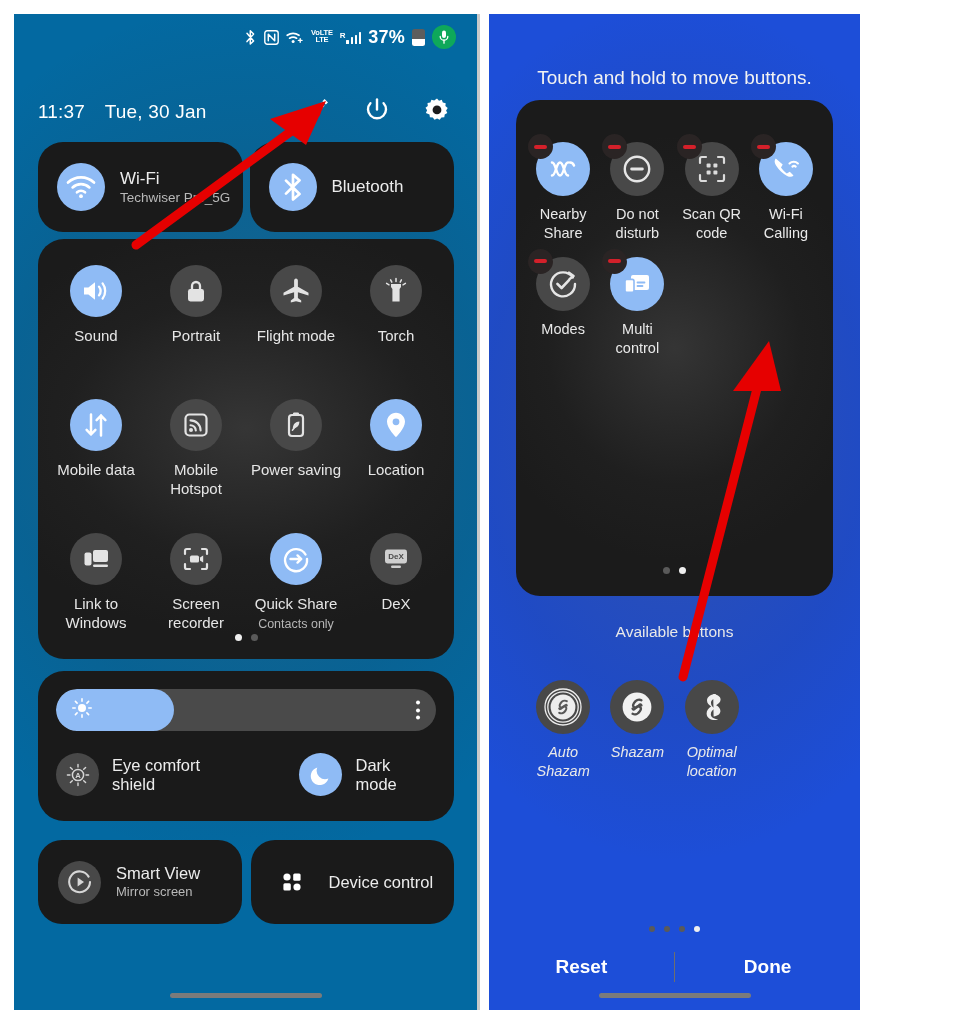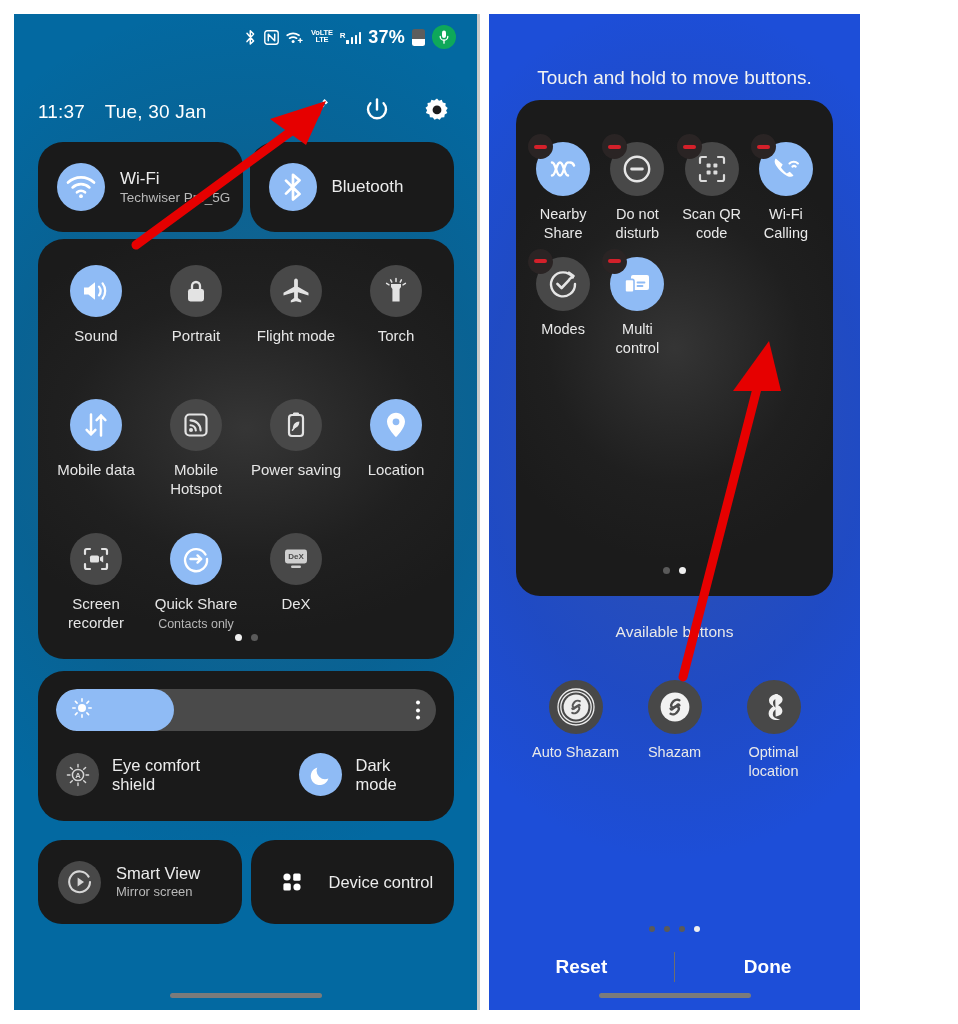--- a/index.html
+++ b/index.html
@@ -138,21 +138,21 @@
     position:absolute; left:-8px; top:-8px; width:25px; height:25px; border-radius:50%;
     background:#2a2424; display:flex; align-items:center; justify-content:center;
   }
   .badge i { display:block; width:13px; height:4px; border-radius:2px; background:#d4202a; }
   .etile .lbl { color:#e9e9e9; font-size:14.5px; text-align:center; line-height:1.3; max-width:100px; }
   .edit-dots { position:absolute; bottom:22px; left:0; right:0; }
 
   .avail-title { position:absolute; top:609px; left:0; right:0; text-align:center; color:#e8e8e8; font-size:15.5px; }
   .avail-grid {
     position:absolute; top:666px; left:37px; right:37px;
-    display:grid; grid-template-columns:repeat(3,1fr); row-gap:14px;
+    display:grid; grid-template-columns:repeat(4,1fr); row-gap:14px;font-style:italic;
   }
   .avail-grid .etile .lbl { font-size:14.5px; }
 
   .foot-dots { position:absolute; bottom:78px; left:0; right:0; }
   .foot-dots i { width:6px; height:6px; }
   .footer-btns {
     position:absolute; bottom:28px; left:0; right:0;
     display:flex; align-items:center; justify-content:center;
   }
   .footer-btns .fb { color:#fff; font-size:19px; font-weight:700; width:190px; text-align:center; cursor:pointer; }
@@ -346,20 +346,30 @@
         <div class="tile">
           <span class="circ on tc">
             <svg width="24" height="28" viewBox="0 0 24 28">
                 <path d="M12 1.8c-5 0-9 4-9 9 0 6.6 9 15.4 9 15.4s9-8.8 9-15.4c0-5-4-9-9-9z" fill="#fff"></path>
                 <circle cx="12" cy="10.8" r="3.4" fill="#8FBBF5"></circle>
               </svg>
           </span>
           <span class="lbl">Location</span>
         </div>
 
+        <div class="tile">
+          <span class="circ off tc">
+            <svg width="28" height="26" viewBox="0 0 28 26">
+                <rect x="11" y="4" width="15" height="12" rx="2" fill="#e3e3e3"></rect>
+                <rect x="2.5" y="6.5" width="7" height="13" rx="2" fill="#e3e3e3"></rect>
+                <rect x="11" y="18.5" width="15" height="2.6" rx="1.3" fill="#e3e3e3"></rect>
+              </svg>
+          </span>
+          <span class="lbl">Link to Windows</span>
+        </div>
 
         <div class="tile">
           <span class="circ off tc">
             <svg width="28" height="26" viewBox="0 0 28 26">
                 <path d="M3 8V4.8A1.8 1.8 0 0 1 4.8 3H8M20 3h3.2A1.8 1.8 0 0 1 25 4.8V8M25 18v3.2a1.8 1.8 0 0 1-1.8 1.8H20M8 23H4.8A1.8 1.8 0 0 1 3 21.2V18" fill="none" stroke="#e3e3e3" stroke-width="2.2" stroke-linecap="round"></path>
                 <rect x="8" y="9.6" width="9" height="7" rx="1.6" fill="#e3e3e3"></rect>
                 <path d="M18 11.6l3.2-2v7l-3.2-2z" fill="#e3e3e3"></path>
               </svg>
           </span>
           <span class="lbl">Screen recorder</span>

